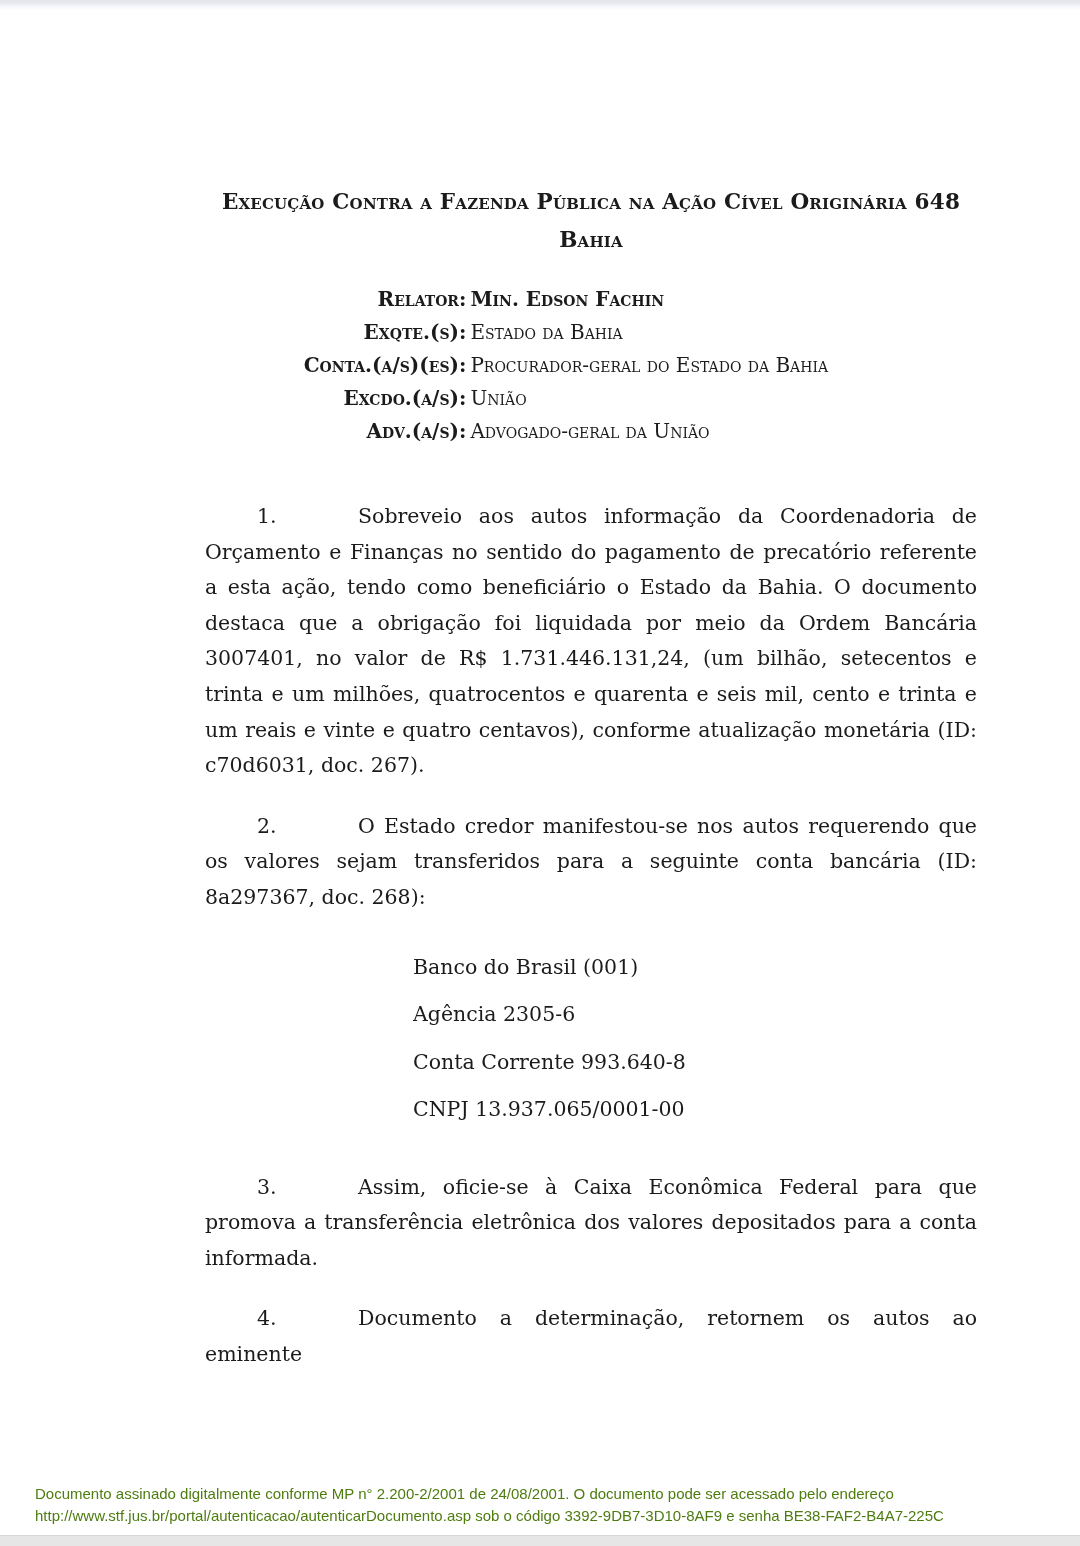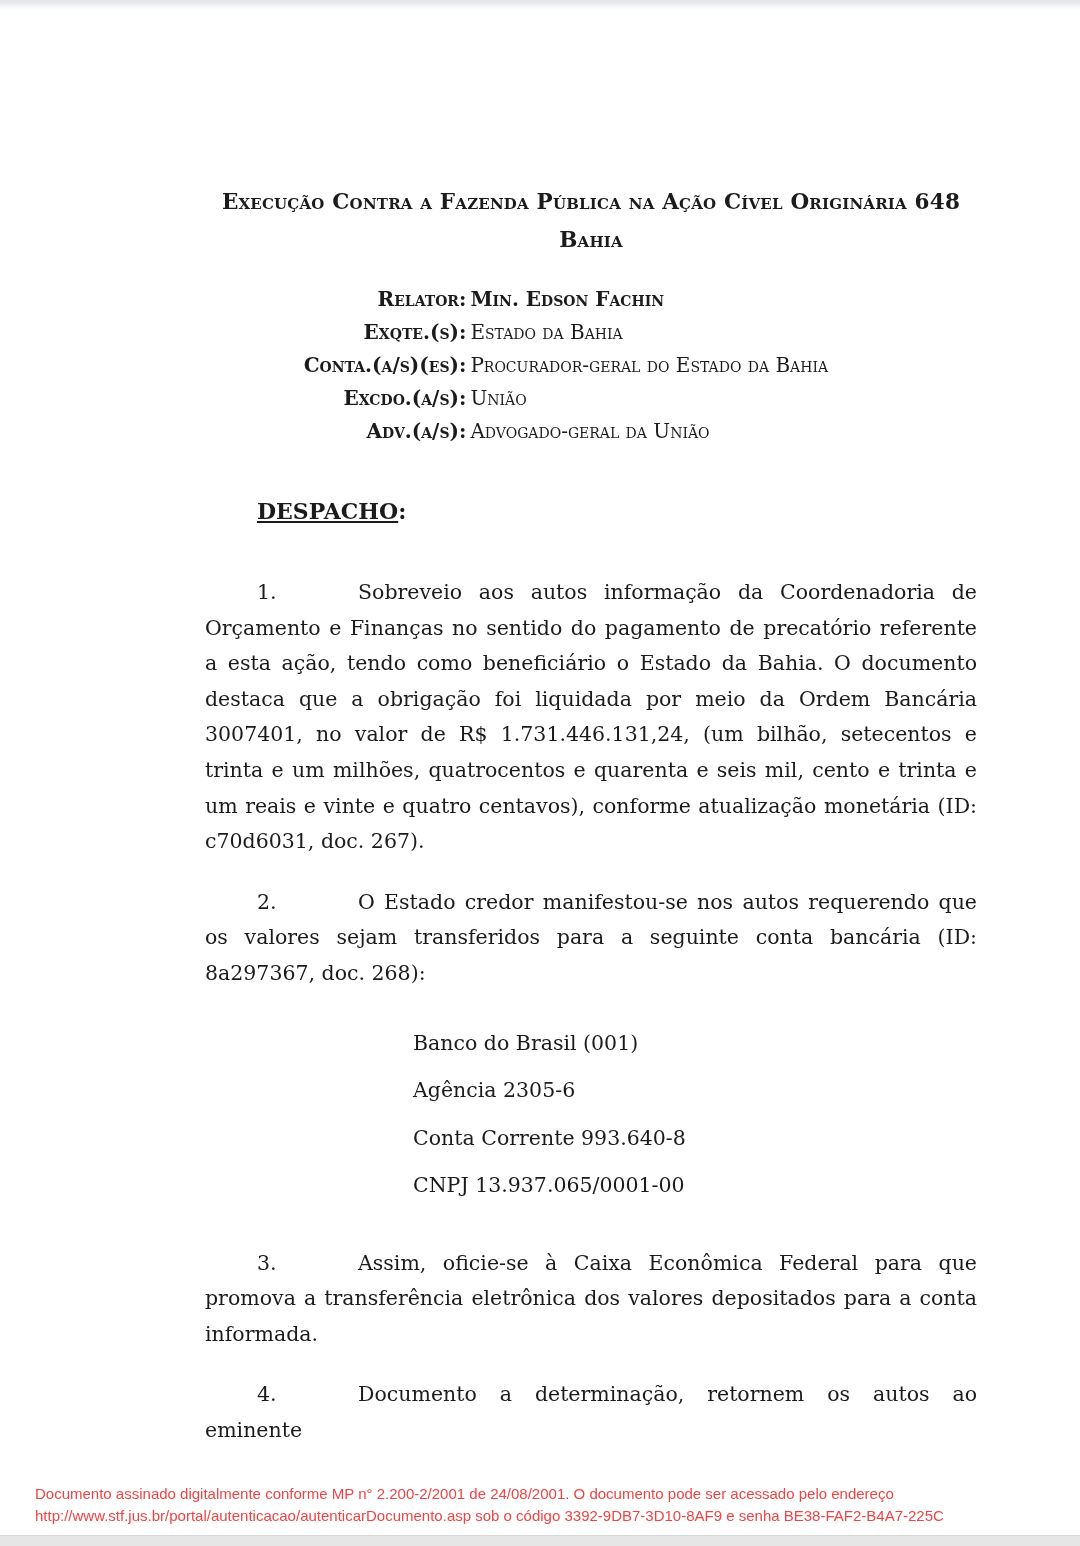--- a/index.html
+++ b/index.html
@@ -64,21 +64,21 @@
 
   .bank-block { margin: 28px 0 36px 208px; font-size: 20.5px; }
   .bank-line { line-height: 47.5px; }
 
   .footer {
     position: absolute;
     left: 35px; bottom: 20px;
     font-family: "Liberation Sans", sans-serif;
     font-size: 15px;
     line-height: 21.5px;
-    color: #ef4444;
+    color: #4d7c0f;
     white-space: nowrap;
   }
 </style>
 </head>
 <body>
 
 <div class="page">
   <div class="top-strip"></div>
 
   <div class="content">
@@ -106,23 +106,20 @@
         <span class="party-colon">:</span>
         <span class="party-value">União</span>
       </div>
       <div class="party-row">
         <span class="party-label">Adv.(a/s)</span>
         <span class="party-colon">:</span>
         <span class="party-value">Advogado-geral da União</span>
       </div>
     </div>
 
-    <div class="despacho">
-      <span class="u">DESPACHO</span><span>:</span>
-    </div>
 
     <div class="body-text">
 
       <p class="para">
         <span class="pnum">1.</span><span>Sobreveio aos autos informação da Coordenadoria de Orçamento e Finanças no sentido do pagamento de precatório referente a esta ação, tendo como beneficiário o Estado da Bahia. O documento destaca que a obrigação foi liquidada por meio da Ordem Bancária 3007401, no valor de R$ 1.731.446.131,24, (um bilhão, setecentos e trinta e um milhões, quatrocentos e quarenta e seis mil, cento e trinta e um reais e vinte e quatro centavos), conforme atualização monetária (ID: c70d6031, doc. 267).</span>
       </p>
 
       <p class="para">
         <span class="pnum">2.</span><span>O Estado credor manifestou-se nos autos requerendo que os valores sejam transferidos para a seguinte conta bancária (ID: 8a297367, doc. 268):</span>
       </p>

